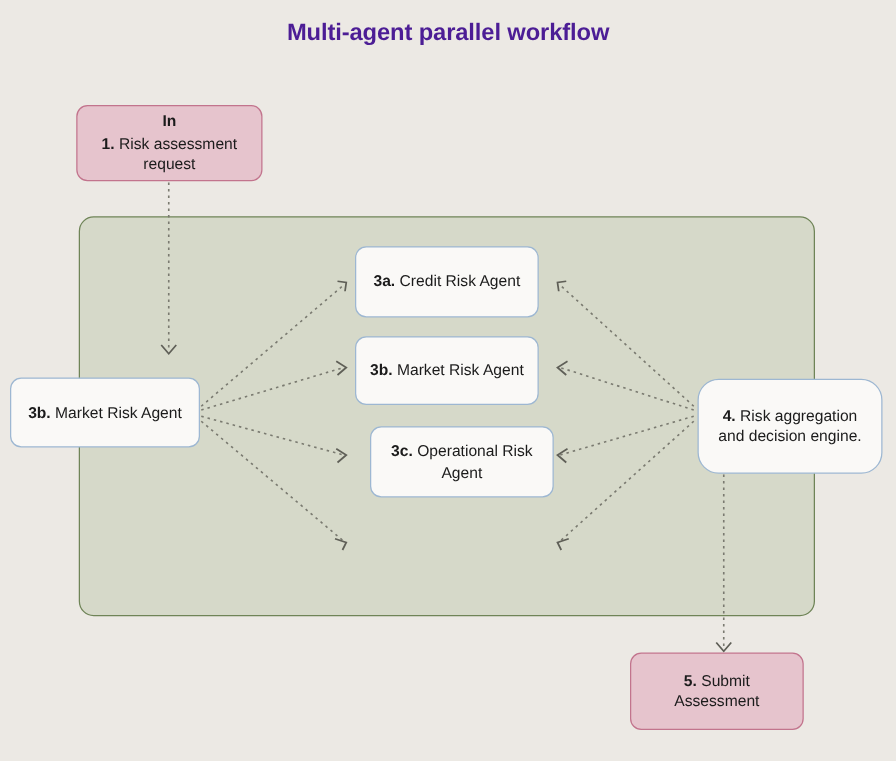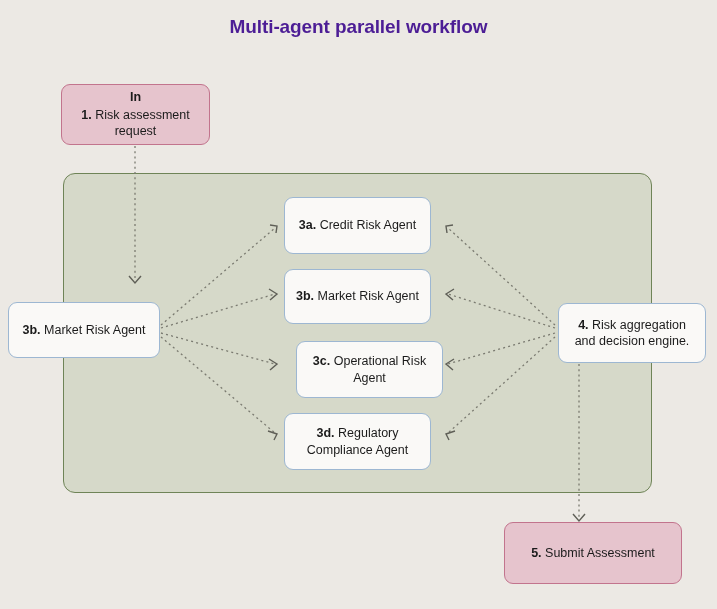--- a/index.html
+++ b/index.html
@@ -75,22 +75,22 @@
     font-weight: 700;
     display: block;
     margin-bottom: 1px;
   }
   #n-in      { left: 61px;  top: 84px;  width: 149px; height: 61px; }
   #n-left    { left: 8px;   top: 302px; width: 152px; height: 56px; }
   #n-3a      { left: 284px; top: 197px; width: 147px; height: 57px; }
   #n-3b      { left: 284px; top: 269px; width: 147px; height: 55px; }
   #n-3c      { left: 296px; top: 341px; width: 147px; height: 57px; }
   #n-3d      { left: 284px; top: 413px; width: 147px; height: 57px; }
-  #n-agg     { left: 558px; top: 303px; width: 148px; height: 60px; }
-  #n-submit  { left: 504px; top: 522px; width: 178px; height: 62px; }
+  #n-agg     { left: 558px; top: 303px; width: 148px; height: 76px; border-radius: 17px; }
+  #n-submit  { left: 504px; top: 522px; width: 139px; height: 62px; }
 </style>
 </head>
 <body>
 
 <div id="canvas">
 
   <div class="title">Multi-agent parallel workflow</div>
 
   <div class="group-panel"></div>
 
@@ -182,26 +182,20 @@
     </span>
   </div>
 
   <div class="node node-agent" id="n-3c">
     <span class="lbl">
       <b>3c.</b> 
       <span>Operational Risk Agent</span>
     </span>
   </div>
 
-  <div class="node node-agent" id="n-3d">
-    <span class="lbl">
-      <b>3d.</b> 
-      <span>Regulatory Compliance Agent</span>
-    </span>
-  </div>
 
   <div class="node node-agent" id="n-agg">
     <span class="lbl">
       <b>4.</b> 
       <span>Risk aggregation and decision engine.</span>
     </span>
   </div>
 
   <div class="node node-io" id="n-submit">
     <span class="lbl">

